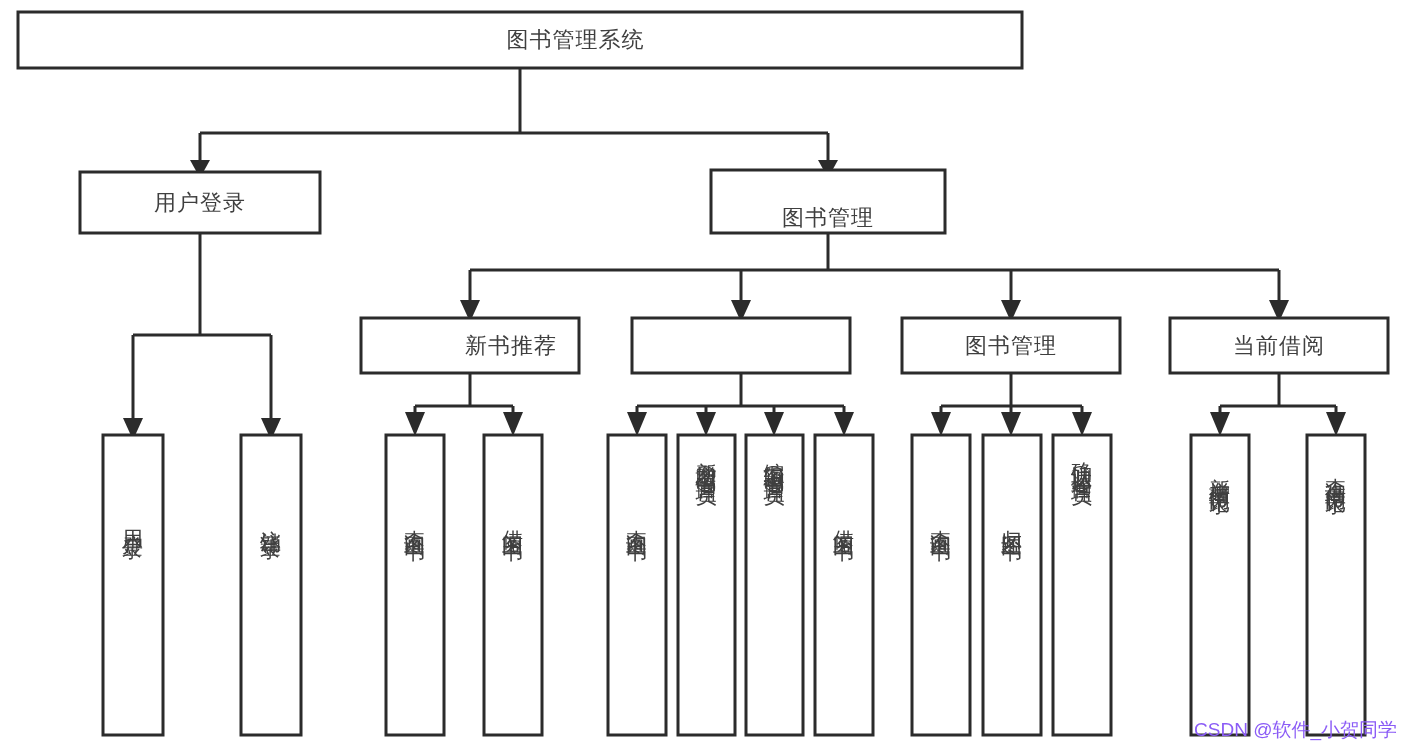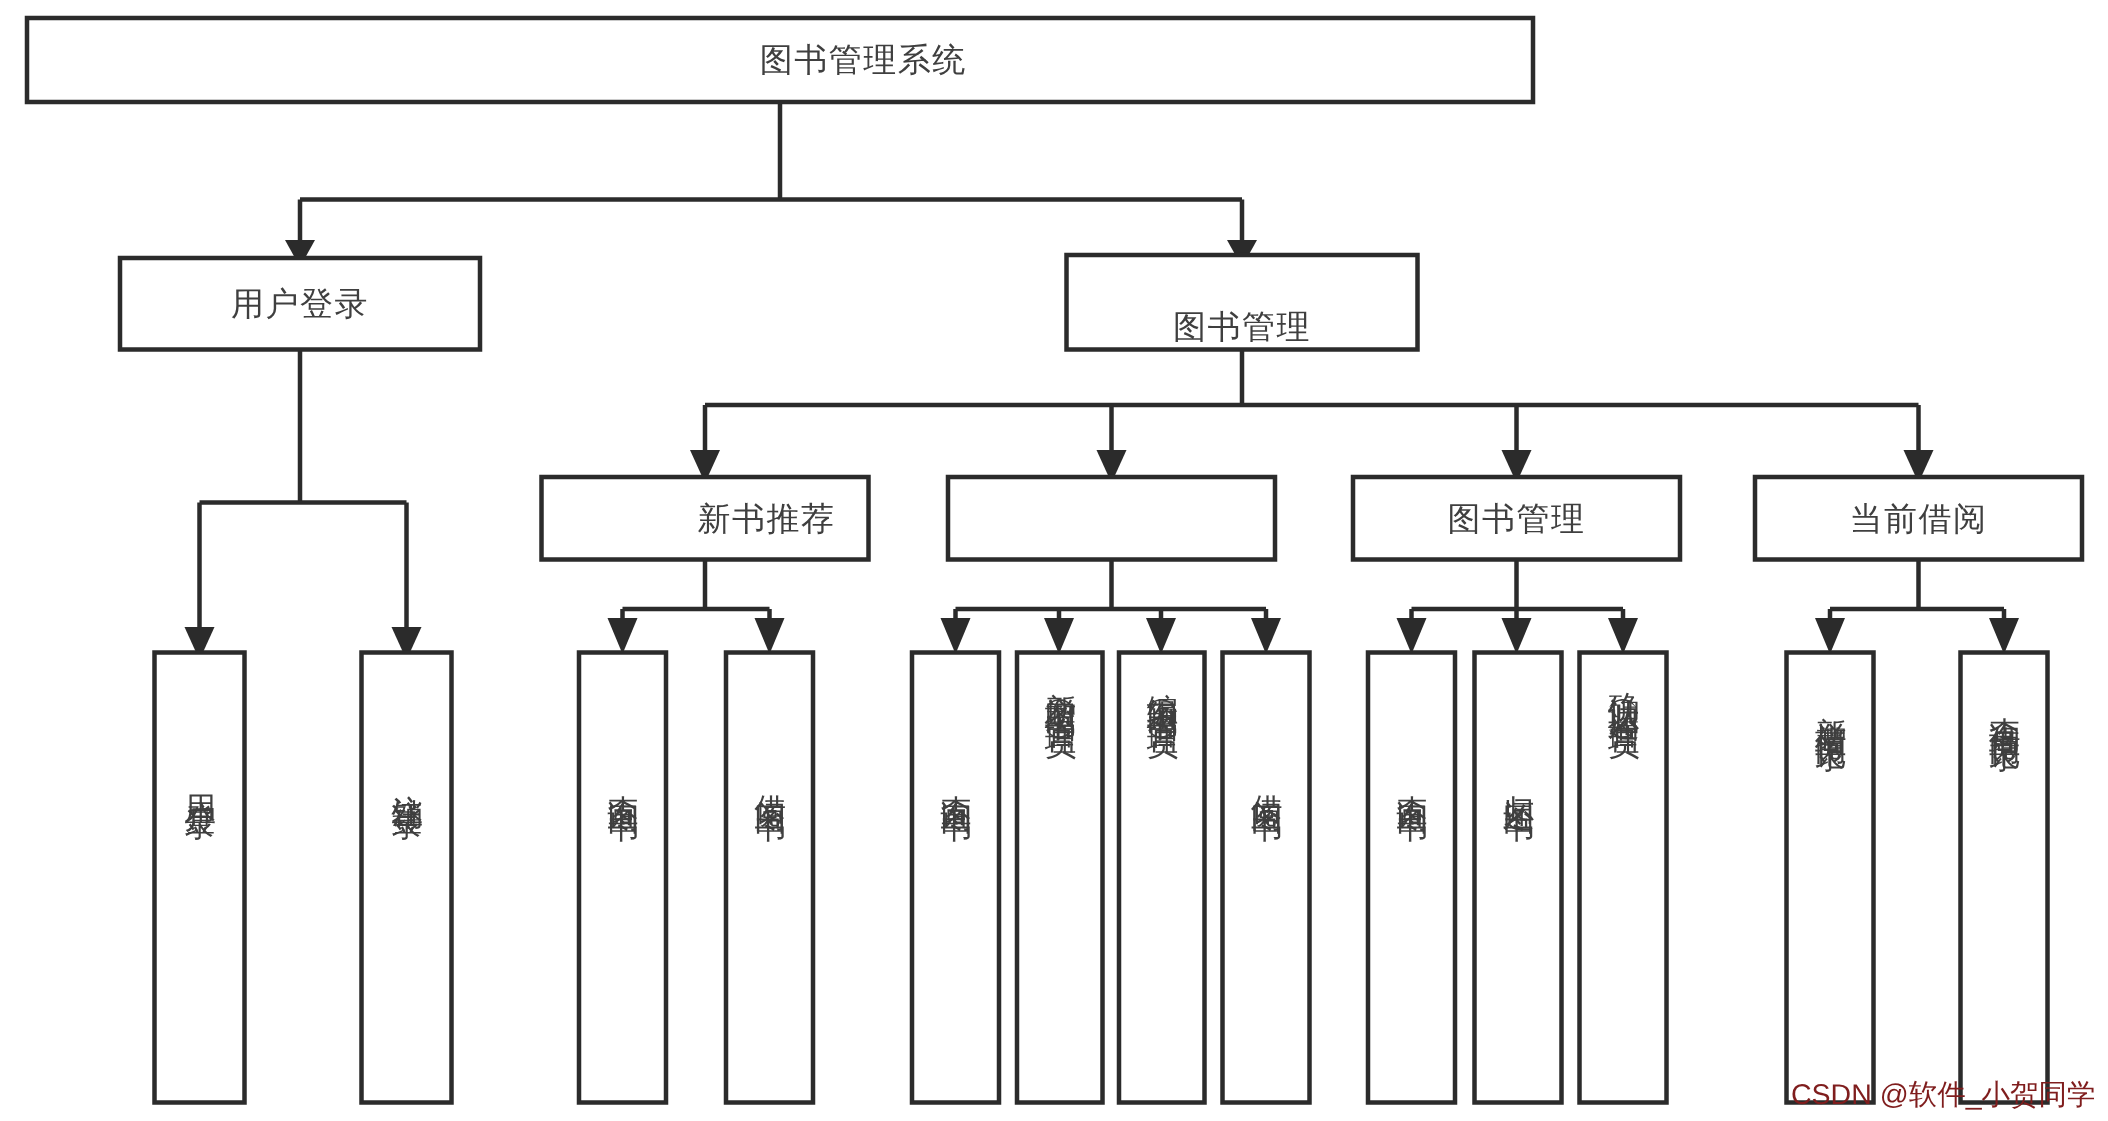--- a/index.html
+++ b/index.html
@@ -72,21 +72,21 @@
     color: #3f3f3f;
     letter-spacing: 1px;
     white-space: nowrap;
   }
   #watermark {
     position: absolute;
     right: 8px;
     bottom: 4px;
     font-family: "Liberation Sans", "DejaVu Sans", sans-serif;
     font-size: 19px;
-    color: #7f1d1d;
+    color: #8b5cf6;
     white-space: nowrap;
     pointer-events: none;
   }
 </style>
 </head>
 <body>
 
 <div id="diagram-root">
 
   <svg id="diagram-svg" viewBox="0 0 1405 747" xmlns="http://www.w3.org/2000/svg">

